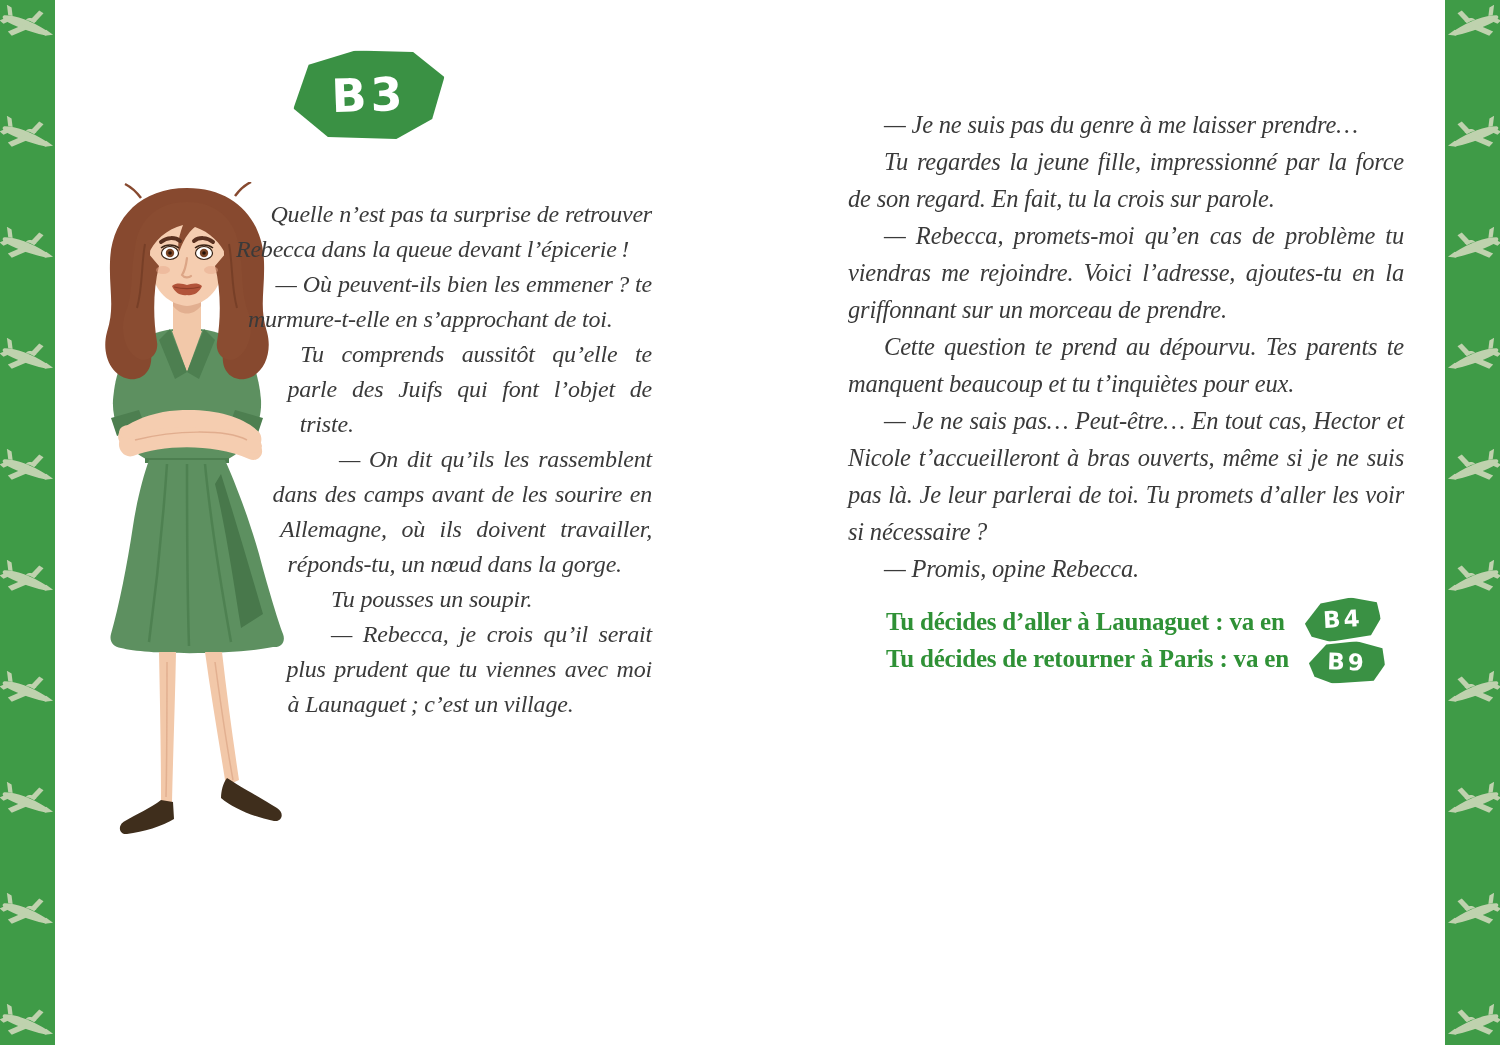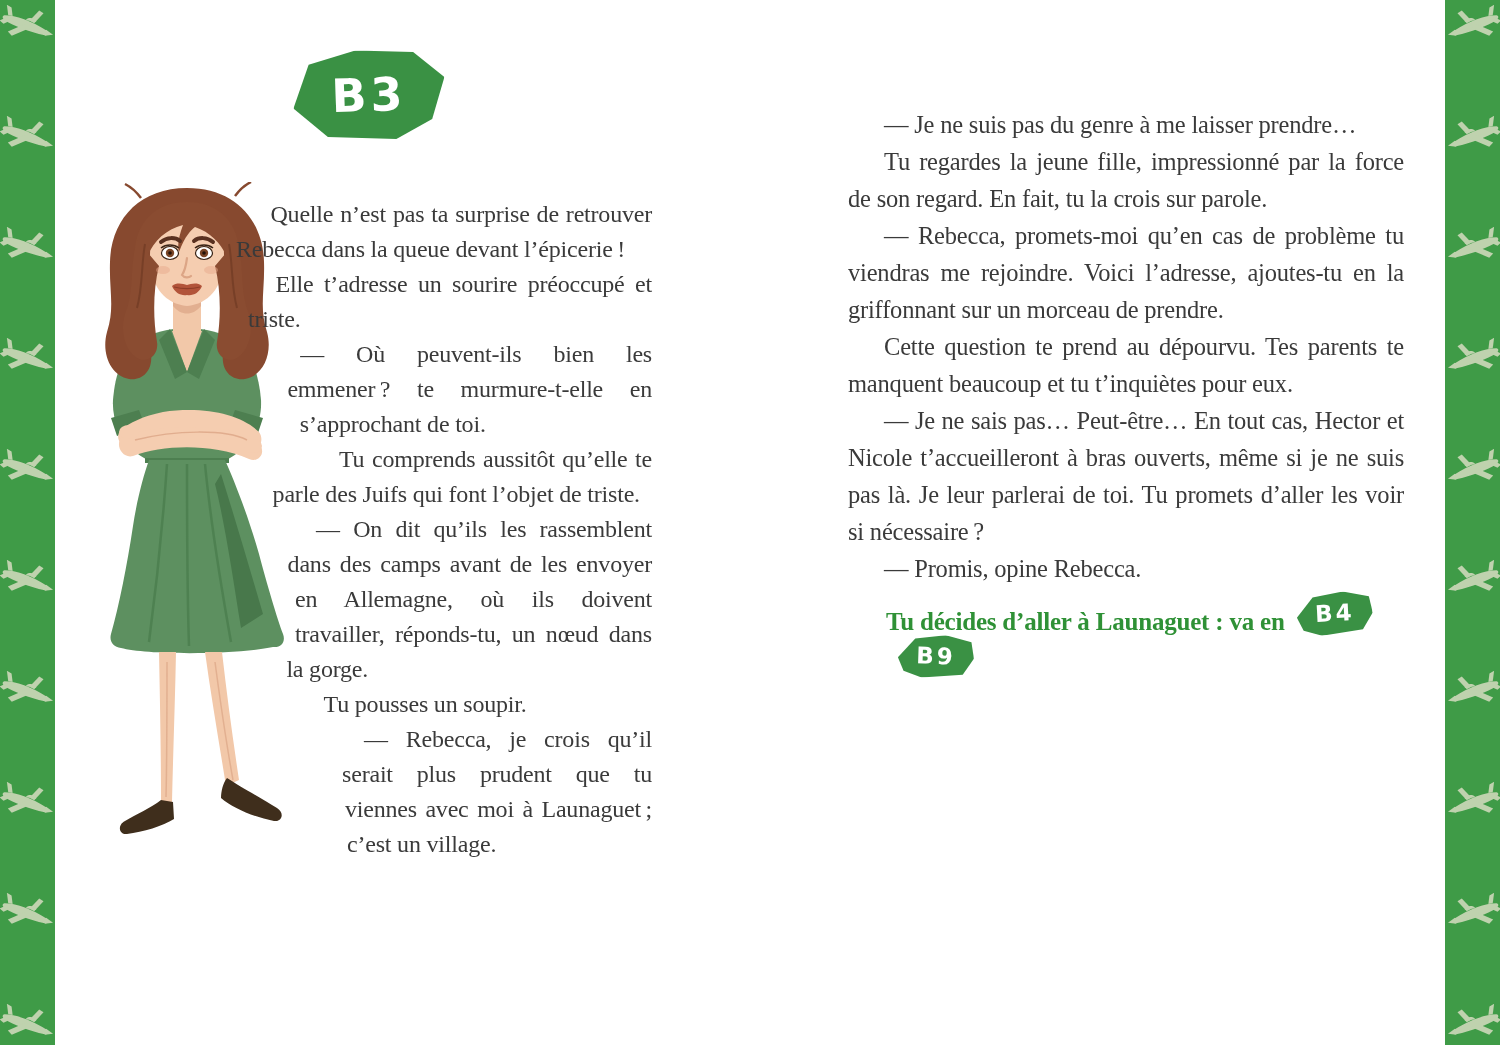--- a/index.html
+++ b/index.html
@@ -68,43 +68,44 @@
   .wrap-shape {
     float: left;
     width: 275px;
     height: 656px;
     shape-outside: polygon(
       0px 0px, 128px 0px, 132px 95px, 150px 170px, 175px 190px,
       198px 255px, 160px 280px, 190px 420px, 175px 480px, 185px 540px,
       235px 570px, 242px 655px, 0px 655px);
     shape-margin: 5px;
   }
-  .left-text p, .right-text p { margin: 0; text-indent: 36px; }
+  .left-text p, .right-text p { margin: 0; text-indent: 36px; font-style: italic; }
 
   
   .right-text {
     position: absolute;
     left: 848px; top: 106px;
     width: 556px;
     font-size: 24.5px;
     line-height: 37px;
     text-align: justify;
     letter-spacing: -0.2px;
   }
 
   
   .choices { margin-top: 16px; margin-left: 38px; }
   .choice-row {
     display: flex;
-    align-items: flex-end;
+    align-items: flex-start;
     height: 37px;
     white-space: nowrap;
     color: #2f9136;
     font-weight: bold;
     font-size: 25px;
+    gap: 8px;
   }
   .choice-badge {
     margin-left: 12px;
     width: 76px; height: 43px;
     flex: 0 0 auto;
     background: #3a9144;
     clip-path: polygon(0% 55%, 22% 10%, 62% 0%, 96% 14%, 100% 52%, 86% 90%, 32% 100%, 8% 86%);
     color: #fff;
     display: flex; align-items: center; justify-content: center;
     font-family: "DejaVu Sans", sans-serif;
@@ -423,40 +424,40 @@
     <path fill="#f2c8a9" d="M130,470 C136,470 142,470 147,470 C152,514 158,558 164,598 L151,604 C144,560 136,514 130,470 Z"></path>
     <path fill="none" stroke="#dca586" stroke-width="1.5" opacity="0.7" d="M92,480 C92,530 92,575 91,615 M140,480 C146,525 152,565 158,598"></path>
 
     <path fill="#3f2e1c" d="M86,618 C76,626 60,633 50,639 C42,643 44,653 52,652 C68,650 88,644 99,637 L98,620 Z"></path>
     <path fill="#3f2e1c" d="M152,596 C164,604 186,616 202,626 C210,631 207,640 199,639 C178,635 158,626 146,616 C146,609 148,601 152,596 Z"></path>
   </svg>
 
   <div class="left-text">
     <div class="wrap-shape"></div>
     <p>Quelle n’est pas ta surprise de retrouver Rebecca dans la queue devant l’épicerie !</p>
-    <p>Elle t’adresse un sourire préoccupé et triste.</p>
     <p>— Où peuvent-ils bien les emmener ? te murmure-t-elle en s’approchant de toi.</p>
     <p>Tu comprends aussitôt qu’elle te parle des Juifs qui font l’objet de triste.</p>
-    <p>— On dit qu’ils les rassemblent dans des camps avant de les envoyer en Allemagne, où ils doivent travailler, réponds-tu, un nœud dans la gorge.</p>
+    <p>— On dit qu’ils les rassemblent dans des camps avant de les sourire en Allemagne, où ils doivent travailler, réponds-tu, un nœud dans la gorge.</p>
     <p>Tu pousses un soupir.</p>
     <p>— Rebecca, je crois qu’il serait plus prudent que tu viennes avec moi à Launaguet ; c’est un village.</p>
   </div>
 
   <div class="right-text">
     <p>— Je ne suis pas du genre à me laisser prendre…</p>
     <p>Tu regardes la jeune fille, impressionné par la force de son regard. En fait, tu la crois sur parole.</p>
     <p>— Rebecca, promets-moi qu’en cas de problème tu viendras me rejoindre. Voici l’adresse, ajoutes-tu en la griffonnant sur un morceau de prendre.</p>
     <p>Cette question te prend au dépourvu. Tes parents te manquent beaucoup et tu t’inquiètes pour eux.</p>
     <p>— Je ne sais pas… Peut-être… En tout cas, Hector et Nicole t’accueilleront à bras ouverts, même si je ne suis pas là. Je leur parlerai de toi. Tu promets d’aller les voir si nécessaire ?</p>
     <p>— Promis, opine Rebecca.</p>
 
     <div class="choices">
       <div class="choice-row">
         <span>Tu décides d’aller à Launaguet : va en</span>
         <span class="choice-badge badge-b4">B4</span>
       </div>
       <div class="choice-row">
+        <span>Tu décides de retourner à Paris : va en</span>
         <span class="choice-badge badge-b9">B9</span>
       </div>
     </div>
   </div>
 
 </div>
 
 </body></html>

